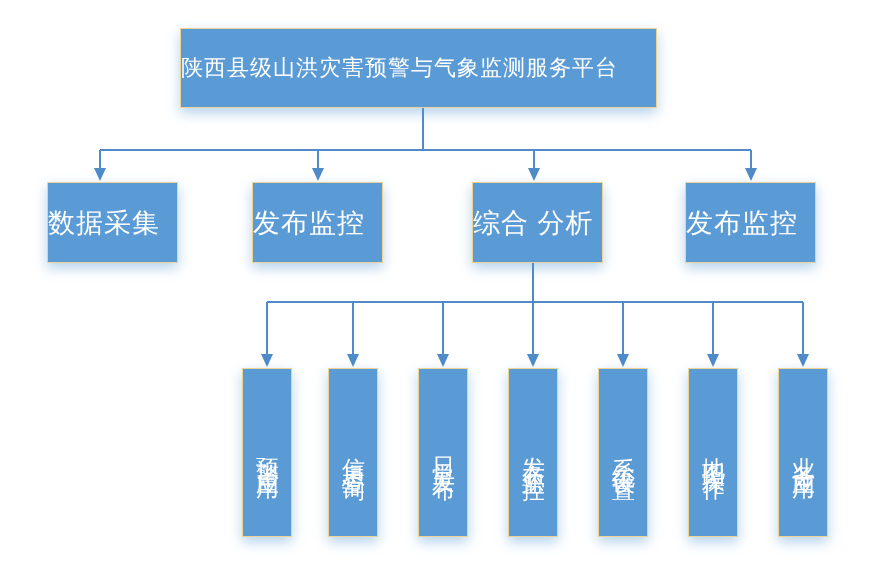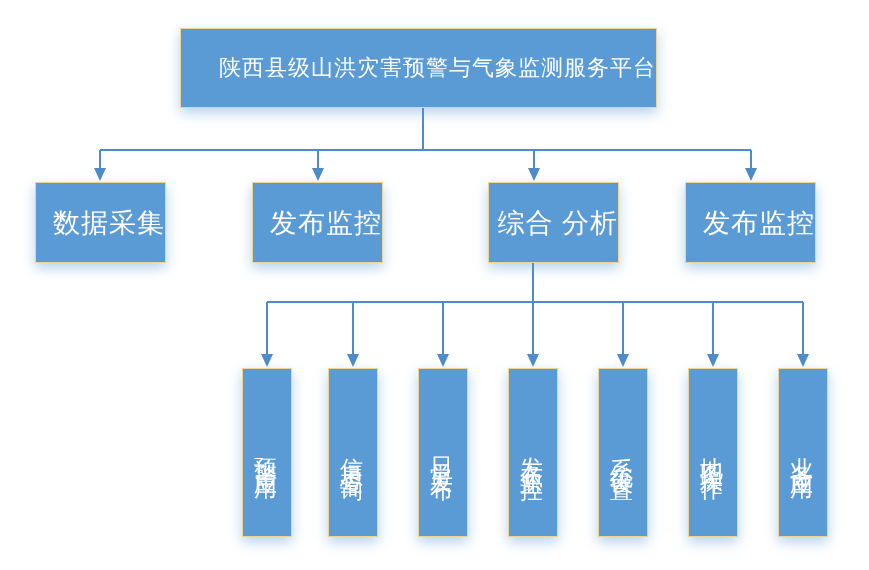--- a/index.html
+++ b/index.html
@@ -29,42 +29,42 @@
     stroke: none;
   }
 
   .node {
     position: absolute;
     background: var(--node-fill, #5B9BD5);
     border: 1.5px solid var(--node-border, #EDD495);
     box-shadow: 0 5px 12px rgba(91, 155, 213, 0.45);
     display: flex;
     align-items: center;
-    justify-content: flex-end;
+    justify-content: flex-start;
     color: var(--node-text, #FFFFFF);
     text-align: center;
   }
 
   .node-root {
     left: 180px; top: 28px;
     width: 477px; height: 80px;
     font-size: 22px;
     letter-spacing: 1px;
   }
 
   .node-l2 {
     top: 182px;
     width: 131px; height: 81px;
     font-size: 27px;
     letter-spacing: 1px;
     white-space: nowrap;
   }
-  .node-l2.p0 { left: 35px; padding-left: 40px; }
+  .node-l2.p0 { left: 47px; }
   .node-l2.p1 { left: 252px; }
-  .node-l2.p2 { left: 488px; padding-left: 12px; }
+  .node-l2.p2 { left: 472px; }
   .node-l2.p3 { left: 685px; }
 
   .node-l3 {
     top: 368px;
     width: 50px; height: 169px;
     font-size: 23px;
   }
   .node-l3 .node-label {
     writing-mode: vertical-rl;
     text-orientation: upright;

